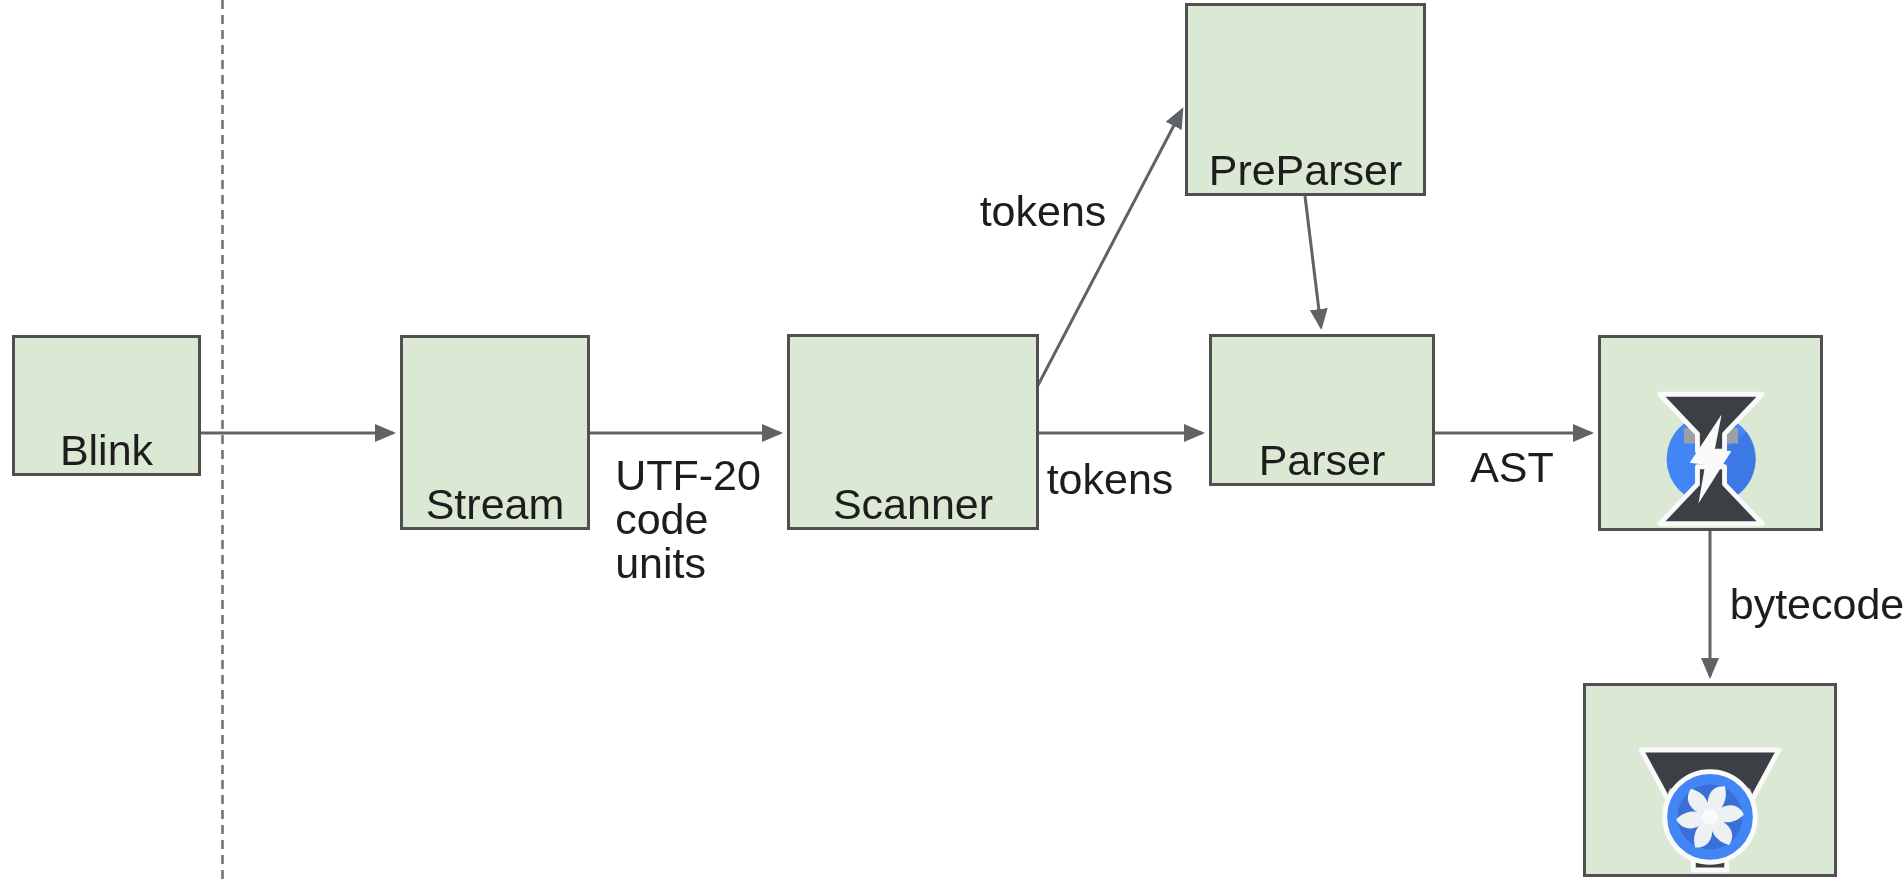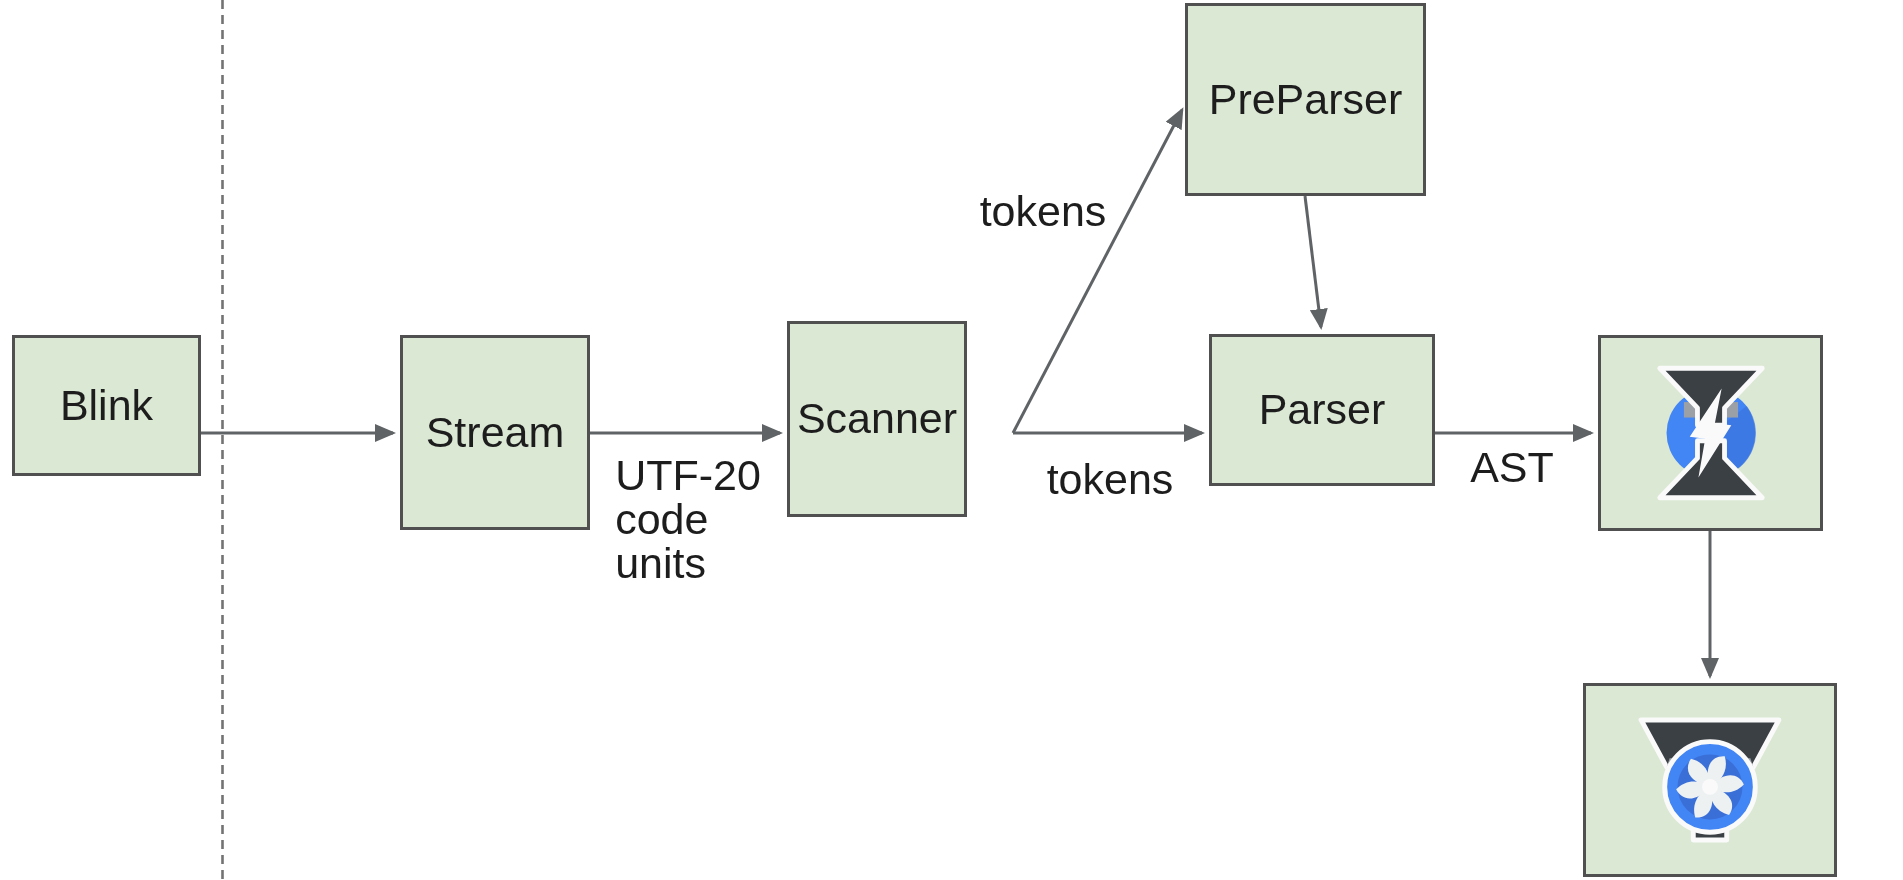--- a/index.html
+++ b/index.html
@@ -7,21 +7,21 @@
     position:relative;width:1903px;height:880px;overflow:hidden;
     background:var(--background,#ffffff);
     font-family:"Liberation Sans",sans-serif;
     color:var(--text,#1d1d1d);
   }
   .layer{position:absolute;left:0;top:0;width:1903px;height:880px;}
   .node{
     position:absolute;box-sizing:border-box;
     background:var(--node-fill,#dbe8d4);
     border:3px solid var(--node-border,#505050);
-    display:flex;align-items:center;justify-content:center;
+    display:flex;align-items:flex-end;justify-content:center;
     font-size:43px;line-height:1.05;
   }
   .edge-label{
     position:absolute;transform:translate(-50%,-50%);
     font-size:43px;line-height:1.02;text-align:left;
     white-space:pre-line;
   }
   svg.icon{display:block;}
 </style>
 </head>
@@ -48,21 +48,21 @@
   </svg>
 
   <div class="node" style="left:12px;top:335px;width:189px;height:141px">
     <span>Blink</span>
   </div>
 
   <div class="node" style="left:400px;top:335px;width:190px;height:195px">
     <span>Stream</span>
   </div>
 
-  <div class="node" style="left:787px;top:321px;width:180px;height:196px">
+  <div class="node" style="left:787px;top:334px;width:252px;height:196px">
     <span>Scanner</span>
   </div>
 
   <div class="node" style="left:1185px;top:3px;width:241px;height:193px">
     <span>PreParser</span>
   </div>
 
   <div class="node" style="left:1209px;top:334px;width:226px;height:152px">
     <span>Parser</span>
   </div>
@@ -115,14 +115,15 @@
       <circle cx="83" cy="72" r="8" style="fill:var(--logo-white,#fafafa)"></circle>
     </svg>
   </div>
 
   <div class="edge-label" style="left:688px;top:520px">UTF-20
 code
 units</div>
   <div class="edge-label" style="left:1043px;top:212px">tokens</div>
   <div class="edge-label" style="left:1110px;top:480px">tokens</div>
   <div class="edge-label" style="left:1512px;top:468px">AST</div>
+  <div class="edge-label" style="left:1817px;top:605px">bytecode</div>
 
 </div>
 
 </body></html>

